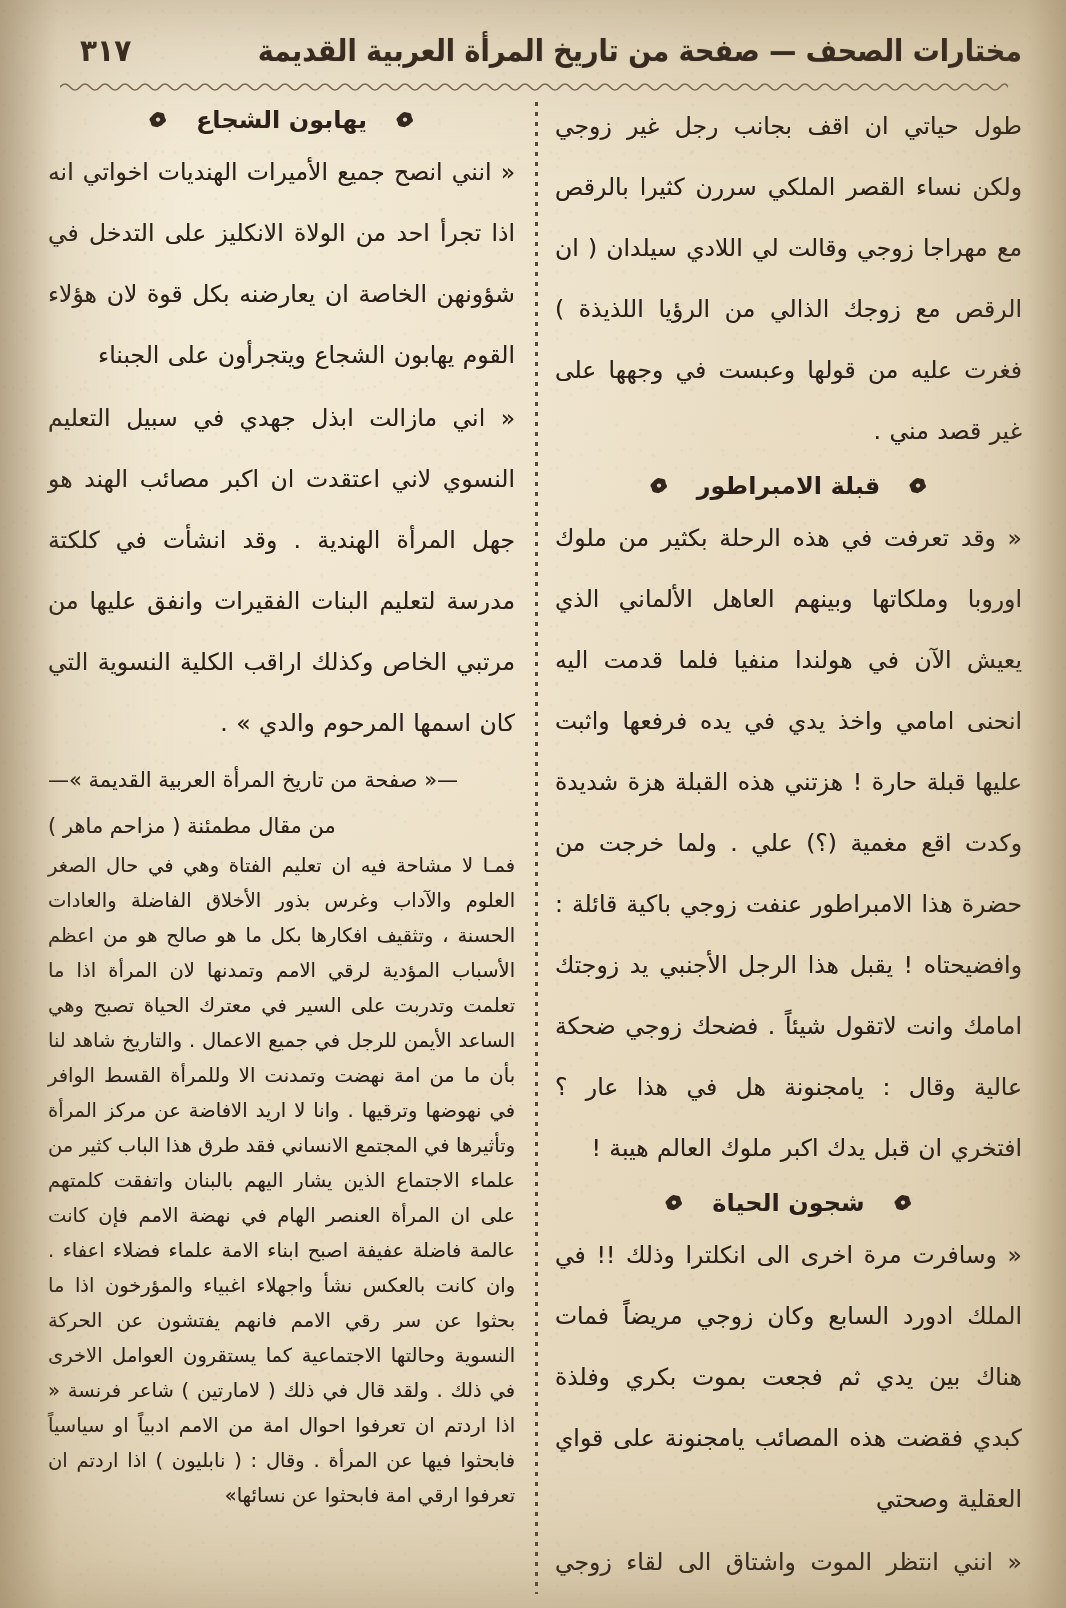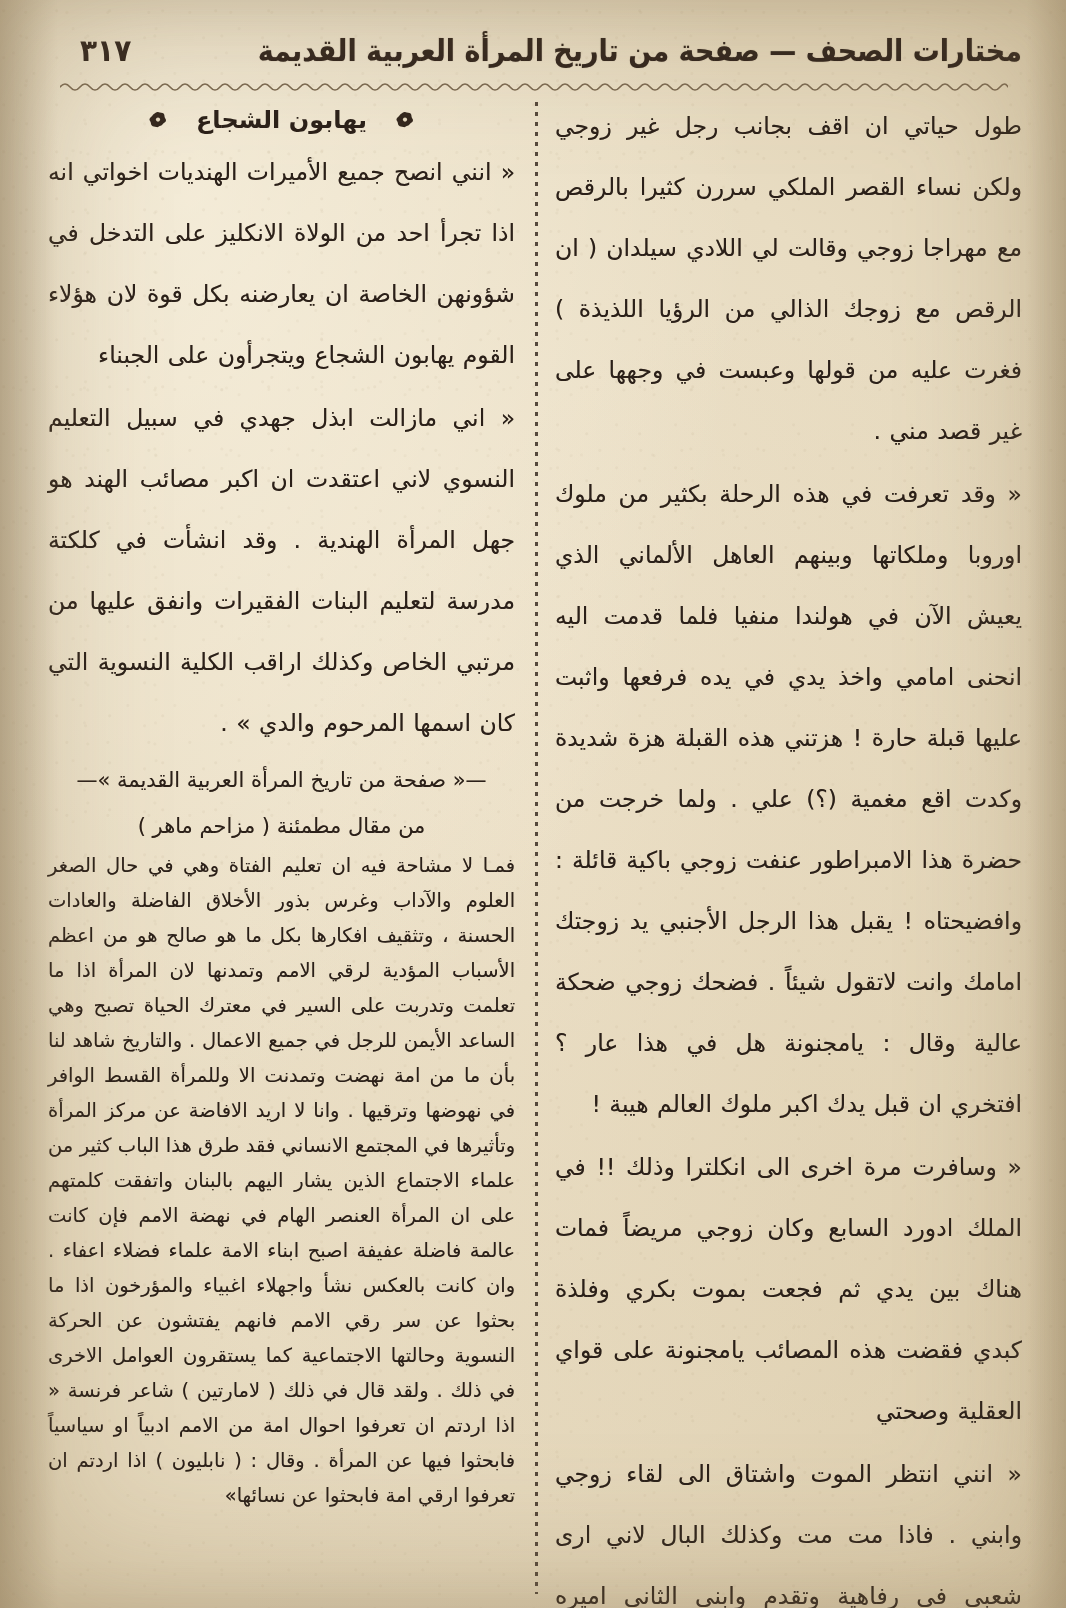--- a/index.html
+++ b/index.html
@@ -112,21 +112,21 @@
     display:flex;align-items:center;justify-content:center;gap:28px;
     white-space:nowrap;
   }
   .orn{
     display:inline-block;width:20px;height:20px;flex:0 0 auto;
     position:relative;
   }
   .orn svg{display:block;}
   .attrib{
     font-size:21px;line-height:40px;color:#2b2019;
-    text-align:center;margin:6px 0 2px 0;
+    text-align:left;margin:6px 0 2px 0;
     text-shadow:0 0 .6px rgba(55,40,28,.35);
   }
   .small{
     font-size:19.5px;
     line-height:36.2px;
     color:#2b2019;
     text-align:justify;
     word-spacing:0px;
     margin:0;
     text-shadow:0 0 .5px rgba(55,40,28,.35);
@@ -149,23 +149,53 @@
       <path d="M0 7 Q 5 1 10 7 T 20 7 T 30 7 T 40 7 T 50 7 T 60 7 T 70 7 T 80 7 T 90 7 T 100 7 T 110 7 T 120 7 T 130 7 T 140 7 T 150 7 T 160 7 T 170 7 T 180 7 T 190 7 T 200 7 T 210 7 T 220 7 T 230 7 T 240 7 T 250 7 T 260 7 T 270 7 T 280 7 T 290 7 T 300 7 T 310 7 T 320 7 T 330 7 T 340 7 T 350 7 T 360 7 T 370 7 T 380 7 T 390 7 T 400 7 T 410 7 T 420 7 T 430 7 T 440 7 T 450 7 T 460 7 T 470 7 T 480 7 T 490 7 T 500 7 T 510 7 T 520 7 T 530 7 T 540 7 T 550 7 T 560 7 T 570 7 T 580 7 T 590 7 T 600 7 T 610 7 T 620 7 T 630 7 T 640 7 T 650 7 T 660 7 T 670 7 T 680 7 T 690 7 T 700 7 T 710 7 T 720 7 T 730 7 T 740 7 T 750 7 T 760 7 T 770 7 T 780 7 T 790 7 T 800 7 T 810 7 T 820 7 T 830 7 T 840 7 T 850 7 T 860 7 T 870 7 T 880 7 T 890 7 T 900 7 T 910 7 T 920 7 T 930 7 T 940 7 T 948 7" stroke="#7a6850" stroke-width="1.6" stroke-linecap="round"></path>
     </svg>
   </div>
 
   <div id="columns">
 
     <div class="col" id="col-right">
 
       <p class="para first">طول حياتي ان اقف بجانب رجل غير زوجي ولكن نساء القصر الملكي سررن كثيرا بالرقص مع مهراجا زوجي وقالت لي اللادي سيلدان ( ان الرقص مع زوجك الذالي من الرؤيا اللذيذة ) فغرت عليه من قولها وعبست في وجهها على غير قصد مني .</p>
 
+      <div class="heading">
+        <span class="orn">
+          <svg width="20" height="20" viewBox="0 0 20 20" aria-hidden="true">
+            <path d="M10 2 C12.6 3 14.4 2.2 15.6 3.6 C17 5.2 16 7 17.3 8.6 C18.4 10 18.2 11.6 16.6 12.6 C15 13.6 14.4 15.4 12.6 15.8 C11 16.2 10 17.6 8.3 17 C6.6 16.4 5 17 3.8 15.6 C2.6 14.2 3.2 12.4 2 11 C1 9.8 1.4 8 3 7 C4.4 6.1 4.8 4.2 6.6 3.4 C7.8 2.9 8.6 1.6 10 2 Z" fill="#32261d"></path>
+            <circle cx="10" cy="9.6" r="2.1" fill="#e8dcc2"></circle>
+          </svg>
+        </span>
+        <span>قبلة الامبراطور</span>
+        <span class="orn">
+          <svg width="20" height="20" viewBox="0 0 20 20" aria-hidden="true">
+            <path d="M10 2 C12.6 3 14.4 2.2 15.6 3.6 C17 5.2 16 7 17.3 8.6 C18.4 10 18.2 11.6 16.6 12.6 C15 13.6 14.4 15.4 12.6 15.8 C11 16.2 10 17.6 8.3 17 C6.6 16.4 5 17 3.8 15.6 C2.6 14.2 3.2 12.4 2 11 C1 9.8 1.4 8 3 7 C4.4 6.1 4.8 4.2 6.6 3.4 C7.8 2.9 8.6 1.6 10 2 Z" fill="#32261d"></path>
+            <circle cx="10" cy="9.6" r="2.1" fill="#e8dcc2"></circle>
+          </svg>
+        </span>
+      </div>
 
       <p class="para">« وقد تعرفت في هذه الرحلة بكثير من ملوك اوروبا وملكاتها وبينهم العاهل الألماني الذي يعيش الآن في هولندا منفيا فلما قدمت اليه انحنى امامي واخذ يدي في يده فرفعها واثبت عليها قبلة حارة ! هزتني هذه القبلة هزة شديدة وكدت اقع مغمية (؟) علي . ولما خرجت من حضرة هذا الامبراطور عنفت زوجي باكية قائلة : وافضيحتاه ! يقبل هذا الرجل الأجنبي يد زوجتك امامك وانت لاتقول شيئاً . فضحك زوجي ضحكة عالية وقال : يامجنونة هل في هذا عار ؟ افتخري ان قبل يدك اكبر ملوك العالم هيبة !</p>
 
+      <div class="heading">
+        <span class="orn">
+          <svg width="20" height="20" viewBox="0 0 20 20" aria-hidden="true">
+            <path d="M10 2 C12.6 3 14.4 2.2 15.6 3.6 C17 5.2 16 7 17.3 8.6 C18.4 10 18.2 11.6 16.6 12.6 C15 13.6 14.4 15.4 12.6 15.8 C11 16.2 10 17.6 8.3 17 C6.6 16.4 5 17 3.8 15.6 C2.6 14.2 3.2 12.4 2 11 C1 9.8 1.4 8 3 7 C4.4 6.1 4.8 4.2 6.6 3.4 C7.8 2.9 8.6 1.6 10 2 Z" fill="#32261d"></path>
+            <circle cx="10" cy="9.6" r="2.1" fill="#e8dcc2"></circle>
+          </svg>
+        </span>
+        <span>شجون الحياة</span>
+        <span class="orn">
+          <svg width="20" height="20" viewBox="0 0 20 20" aria-hidden="true">
+            <path d="M10 2 C12.6 3 14.4 2.2 15.6 3.6 C17 5.2 16 7 17.3 8.6 C18.4 10 18.2 11.6 16.6 12.6 C15 13.6 14.4 15.4 12.6 15.8 C11 16.2 10 17.6 8.3 17 C6.6 16.4 5 17 3.8 15.6 C2.6 14.2 3.2 12.4 2 11 C1 9.8 1.4 8 3 7 C4.4 6.1 4.8 4.2 6.6 3.4 C7.8 2.9 8.6 1.6 10 2 Z" fill="#32261d"></path>
+            <circle cx="10" cy="9.6" r="2.1" fill="#e8dcc2"></circle>
+          </svg>
+        </span>
+      </div>
 
       <p class="para">« وسافرت مرة اخرى الى انكلترا وذلك !! في الملك ادورد السابع وكان زوجي مريضاً فمات هناك بين يدي ثم فجعت بموت بكري وفلذة كبدي فقضت هذه المصائب يامجنونة على قواي العقلية وصحتي</p>
 
       <p class="para">« انني انتظر الموت واشتاق الى لقاء زوجي وابني . فاذا مت مت وكذلك البال لاني ارى شعبي في رفاهية وتقدم وابني الثاني اميره رحيم رؤوف به ، واني اشكر جميع الولاة البريطانيين الذين ما زالوا يحترمونني ولكنني لا اغفر للورد كرزون الجبار الذي كثيرا ما كان يتعرض لشؤوني الخاصة»</p>
     </div>
 
     <div id="col-divider">
       <div class="dots"></div>
     </div>
 

